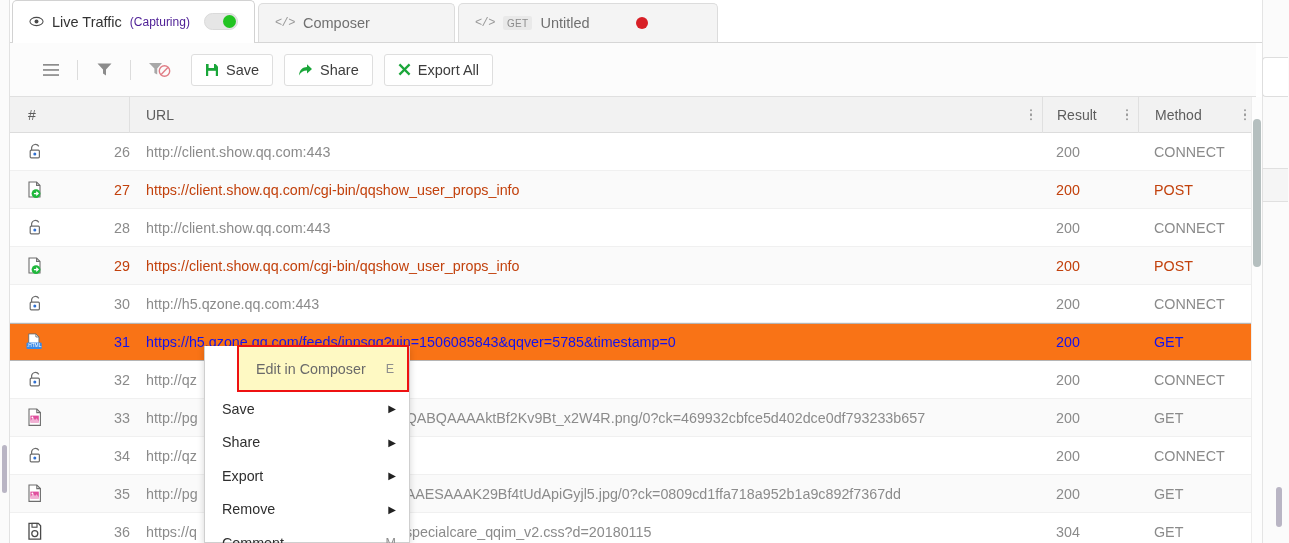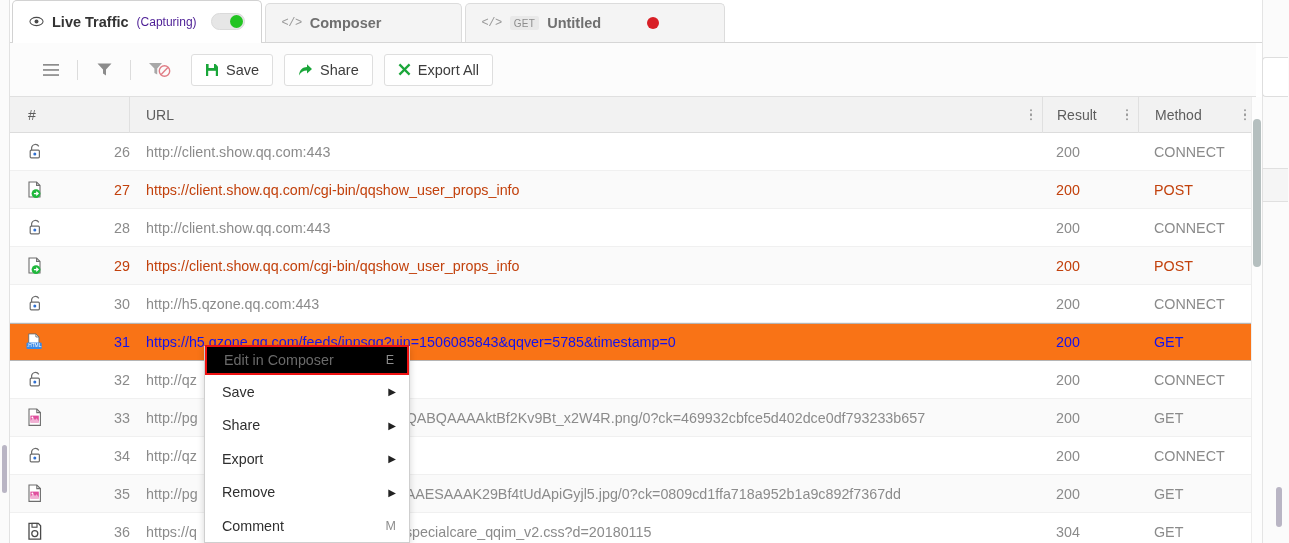--- a/index.html
+++ b/index.html
@@ -31,21 +31,21 @@
     height:39px; display:flex; align-items:center; gap:8px;
     padding:0 16px; font-size:14.5px; color:#707070;
     border:1px solid #dcdcdc; border-bottom:none;
     border-radius:5px 5px 0 0; background:#f4f4f4;
     margin-right:3px; position:relative;
   }
   .tab.active{ background:#fff; color:#3b3b3b; border-color:#d2d2d2; height:42px; }
   .tab.active::after{
     content:""; position:absolute; left:0; right:0; bottom:-1px; height:2px; background:#fff;
   }
-  .tab-title{ font-size:14.5px;font-weight:bold; }
+  .tab-title{ font-size:14.5px; }
   .tab.active .tab-title{ color:#333; }
   .capturing{ color:#4c1d95; font-size:12px; }
   .code-icon{ font-size:12px; color:#9a9a9a; letter-spacing:-0.5px; font-family:"Liberation Mono", monospace; }
   .verb-badge{
     font-size:10px; color:#8c8c8c; background:#e9e9e9;
     padding:1.5px 4px; border-radius:2px; letter-spacing:.3px;
   }
   .eye-icon{ display:inline-block; width:15px; height:15px; }
   .toggle{
     width:34px; height:17px; border-radius:9px; background:#e6e6e6;
@@ -143,22 +143,22 @@
     position:absolute; left:204px; top:346px; width:206px; height:197px;
     background:#fff; border:1px solid #cfcfcf; border-top:none;
     box-shadow:0 2px 7px rgba(0,0,0,.17); z-index:40;
   }
   .ctxitem{
     height:33.5px; display:flex; align-items:center;
     padding:0 13px 0 17px; font-size:14.3px; color:#2f2f2f;
     justify-content:space-between;
   }
   .ctxitem.highlight{
-    background:#000000; border:2px solid #ee1111; color:#6a6a6a;
-    height:30px; margin-top:-1px;
+    background:#fef9c3; border:2px solid #ee1111; color:#6a6a6a;
+    height:47px; margin-top:-1px;margin-left:32px;
   }
   .ctx-accel{ font-size:12.5px; color:#8d8d8d; }
   .ctx-arrow{ font-size:10px; color:#222; }
 </style>
 </head>
 <body>
 
 <div id="app">
 
   <div class="left-gutter">

